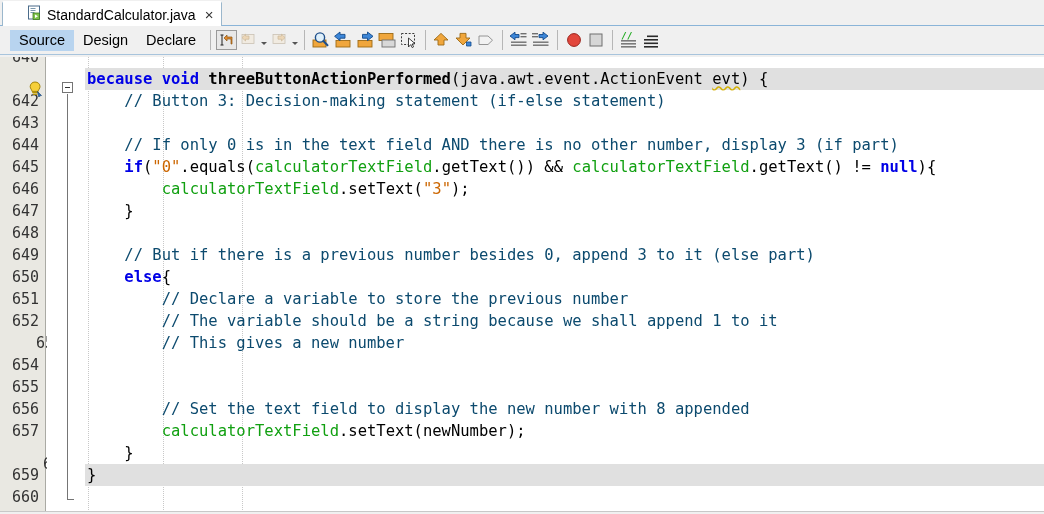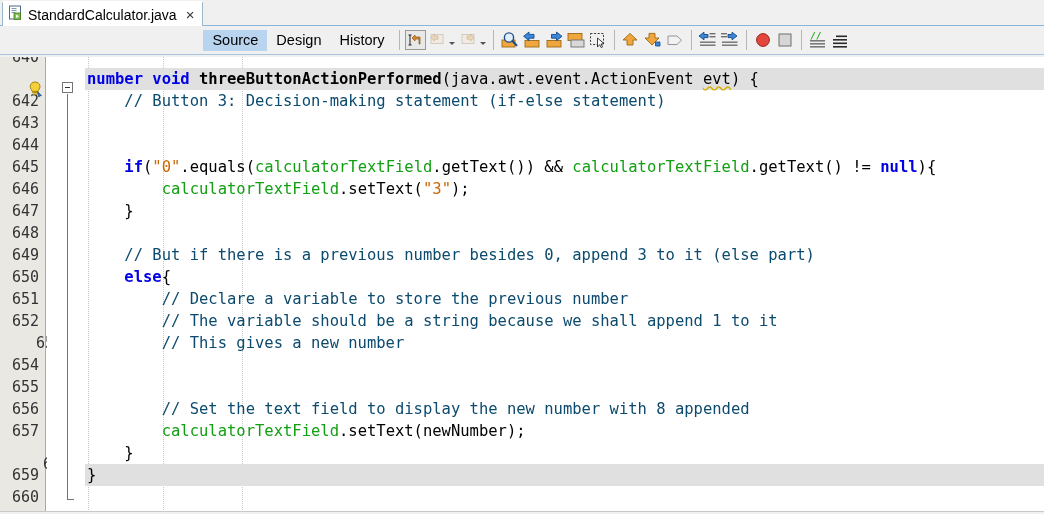--- a/index.html
+++ b/index.html
@@ -17,21 +17,21 @@
     height: 26px;
     background: #f0f0f0;
     position: relative;
     border-bottom: 1px solid #8ab4d8;
   }
   .filetab {
     position: absolute;
     left: 2px; top: 1px;
     height: 25px;
     display: flex; align-items: center;
-    padding: 0 6px 0 5px;
+    padding: 0 6px 0 24px;
     background: #ffffff;
     border: 1px solid #9bb7cc;
     border-bottom: none;
     border-top: 2px solid #ffffff;
     border-radius: 2px 2px 0 0;
   }
   .filetab .tabicon { margin-right: 5px; display: block; }
   .filetab .tabname {
     font-size: 14px; color: #000000;
     font-family: "Liberation Sans", sans-serif;
@@ -43,21 +43,20 @@
     font-family: "Liberation Sans", sans-serif;
   }
 
   
   .toolbar {
     height: 29px;
     background: #f0f0f0;
     display: flex; align-items: center;
     border-bottom: 1px solid #a8c4dc;
     padding-left: 10px;
-    justify-content: center;
   }
   .viewtab {
     height: 21px;
     display: flex; align-items: center;
     padding: 0 9px;
     margin-left: 0px;
     font-size: 14.5px;
     color: #000;
     font-family: "Liberation Sans", sans-serif;
   }
@@ -216,21 +215,21 @@
 
   <div class="toolbar">
 
     <div class="viewtab active">
         <span>Source</span>
       </div>
     <div class="viewtab">
         <span>Design</span>
       </div>
     <div class="viewtab">
-        <span>History</span>
+        <span>Declare</span>
       </div>
 
     <div class="tbsep"></div>
 
     <div class="tbbtn boxed">
       <svg width="16" height="14" viewBox="0 0 16 14">
         <path d="M3 2 v10 M1.5 2 h3 M1.5 12 h3" stroke="#222" stroke-width="1" fill="none"></path>
         <path d="M13 4 h-5 v-2 l-3 3 l3 3 v-2 h4 v5 h1 z" fill="#e08a2e" stroke="#8a5513" stroke-width="0.7"></path>
       </svg>
     </div>
@@ -412,23 +411,24 @@
         <path d="M9.5 10.5 l4 4 l-2 0.5 l-0.6 1.6 z" fill="#2f6fb5" stroke="#16406e" stroke-width="0.6"></path>
       </svg>
     </div>
 
     <div class="codearea" id="codearea">
       <div class="iguide" style="left:3px;"></div>
       <div class="iguide" style="left:78px;"></div>
       <div class="iguide" style="left:157px;"></div>
     <div class="codeline" style="top: -11px;"></div>
         <div class="row hl" style="top: 11px; left: 0px; right: 0px;"></div>
-        <div class="codeline" style="top: 11px;"><span class="kw">number </span><span class="kw">void </span><span class="mth">threeButtonActionPerformed</span><span class="pln">(java.awt.event.ActionEvent </span><span class="warn">evt</span><span class="pln">) {</span></div>
+        <div class="codeline" style="top: 11px;"><span class="kw">because </span><span class="kw">void </span><span class="mth">threeButtonActionPerformed</span><span class="pln">(java.awt.event.ActionEvent </span><span class="warn">evt</span><span class="pln">) {</span></div>
         <div class="codeline" style="top: 33px;"><span class="cmt">    // Button 3: Decision-making statement (if-else statement)</span></div>
         <div class="codeline" style="top: 55px;"></div>
+        <div class="codeline" style="top: 77px;"><span class="cmt">    // If only 0 is in the text field AND there is no other number, display 3 (if part)</span></div>
         <div class="codeline" style="top: 99px;"><span class="pln">    </span><span class="kw">if</span><span class="pln">(</span><span class="str">"0"</span><span class="pln">.equals(</span><span class="fld">calculatorTextField</span><span class="pln">.getText()) &amp;&amp; </span><span class="fld">calculatorTextField</span><span class="pln">.getText() != </span><span class="kw">null</span><span class="pln">){</span></div>
         <div class="codeline" style="top: 121px;"><span class="pln">        </span><span class="fld">calculatorTextField</span><span class="pln">.setText(</span><span class="str">"3"</span><span class="pln">);</span></div>
         <div class="codeline" style="top: 143px;"><span class="pln">    }</span></div>
         <div class="codeline" style="top: 165px;"></div>
         <div class="codeline" style="top: 187px;"><span class="cmt">    // But if there is a previous number besides 0, append 3 to it (else part)</span></div>
         <div class="codeline" style="top: 209px;"><span class="pln">    </span><span class="kw">else</span><span class="pln">{</span></div>
         <div class="codeline" style="top: 231px;"><span class="cmt">        // Declare a variable to store the previous number</span></div>
         <div class="codeline" style="top: 253px;"><span class="cmt">        // The variable should be a string because we shall append 1 to it</span></div>
         <div class="codeline" style="top: 275px;"><span class="cmt">        // This gives a new number</span></div>
         <div class="codeline" style="top: 319px;"></div>

